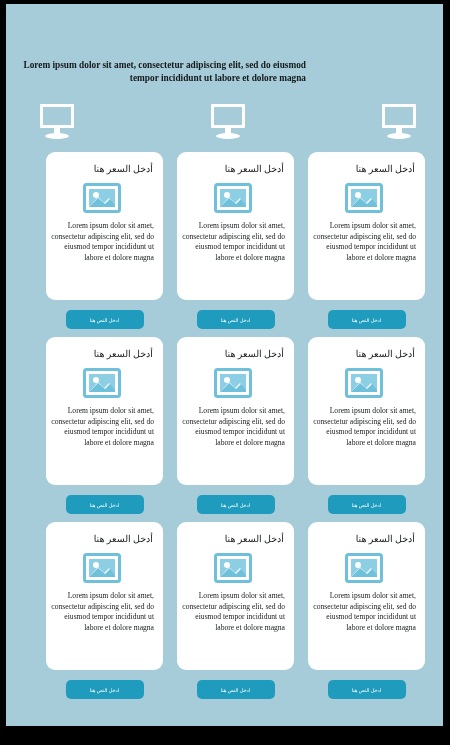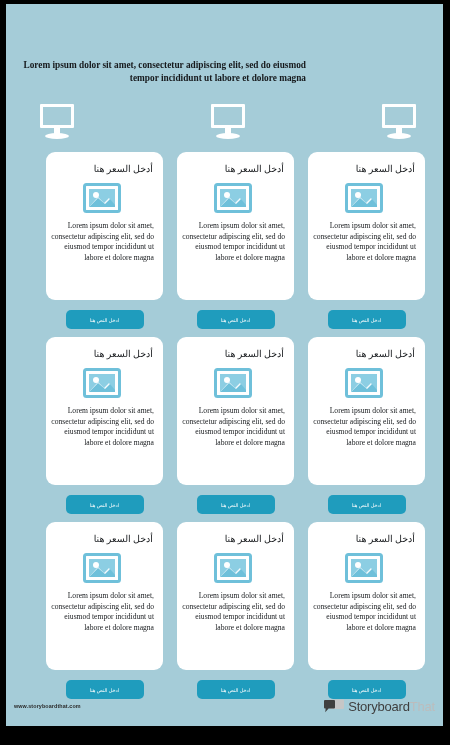--- a/index.html
+++ b/index.html
@@ -376,24 +376,14 @@
             </svg>
           </div>
           <div class="card-body">Lorem ipsum dolor sit amet, consectetur adipiscing elit, sed do eiusmod tempor incididunt ut labore et dolore magna</div>
         </div>
         <button class="cta">
           <span class="cta-label">ادخل النص هنا</span>
         </button>
       </div>
     </div>
 
-  <div class="footer">
-    <div class="footer-url">www.storyboardthat.com</div>
-    <div class="brand">
-      <svg class="brand-mark" width="20" height="14" viewBox="0 0 20 14">
-        <path d="M7 0.5 H19 A1 1 0 0 1 20 1.5 V9 A1 1 0 0 1 19 10 H7 A1 1 0 0 1 6 9 V1.5 A1 1 0 0 1 7 0.5 Z" fill="#c6c6c6"></path>
-        <path d="M1 1 H10 A1 1 0 0 1 11 2 V8.5 A1 1 0 0 1 10 9.5 H4.6 L1.2 13.2 L1.7 9.5 H1 A1 1 0 0 1 0 8.5 V2 A1 1 0 0 1 1 1 Z" fill="#3f3f3f"></path>
-      </svg>
-      <span class="brand-text"><span class="b1">Storyboard</span><span class="b2">That</span></span>
-    </div>
-  </div>
 
 </div>
 
 </body></html>

